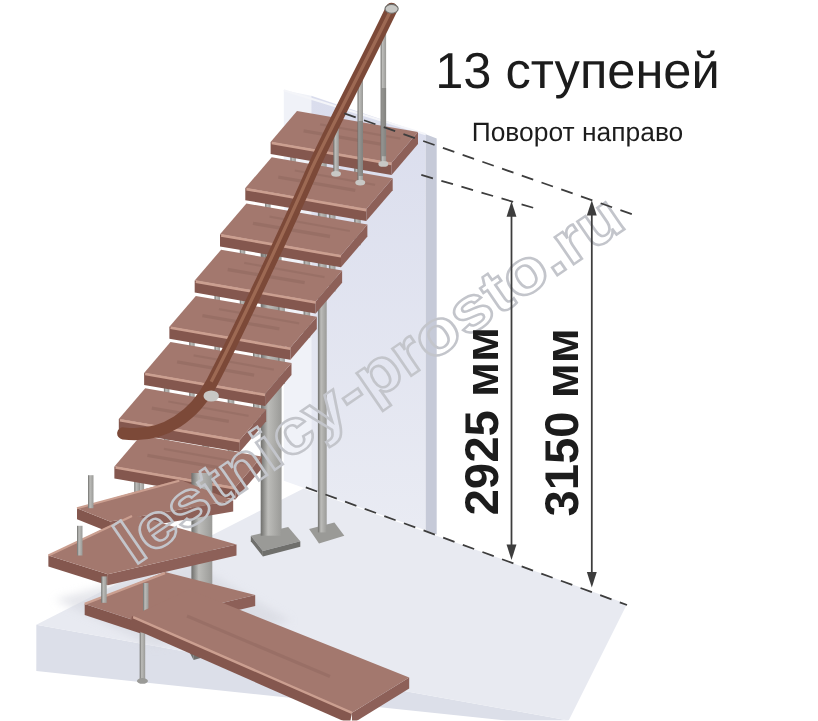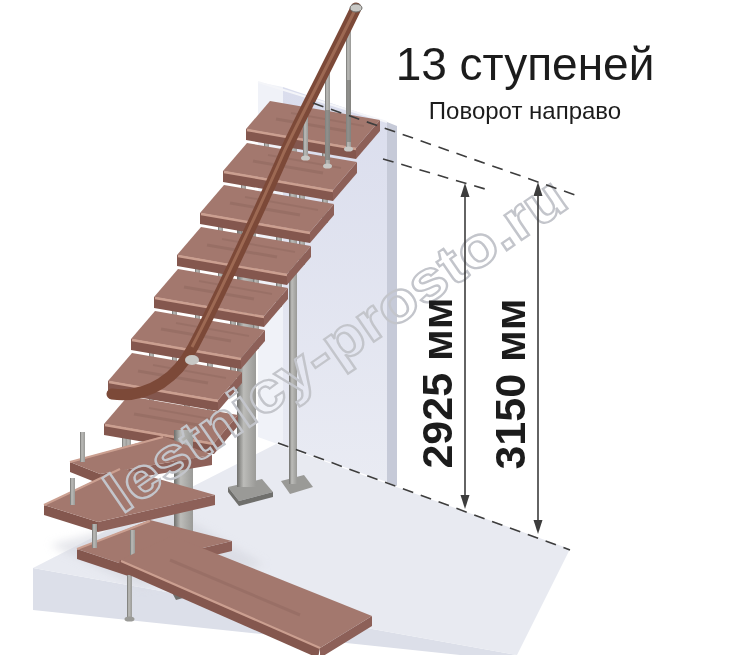--- a/index.html
+++ b/index.html
@@ -2,21 +2,21 @@
 <html style="--titleColor: #1c1c1c; --dimColor: #3d3d3d; --watermarkStroke: #c3c5cb; --wallFront: #dadded; --wallFrontLight: #e9ebf3; --wallLeft: #f0f2f8; --wallRight: #c6cad8; --floorTop: #e8eaf1; --floorFront: #dcdfe9; --shadow: #d4d6de; --treadTop: #a3786e; --treadFront: #84574e; --treadRight: #8d6058; --treadEdge: #cb9f90; --metalLight: #bcbcb9; --metalMid: #9a9a97; --metalDark: #6f6f6c; --collar: #c8c8c5; --rail: #7c4938; --railLight: #a5725a;"><head>
 <meta charset="utf-8">
 <style>
   html,body{margin:0;padding:0;background:#fff;}
   body{width:744px;height:655px;position:relative;overflow:hidden;
        font-family:"Liberation Sans",sans-serif;}
   #scene{position:absolute;left:0;top:0;display:block;}
   .hdr{position:absolute;left:395px;top:40px;width:260px;text-align:center;
        color:var(--titleColor);}
   .hdr .t{font-size:46px;line-height:48px;letter-spacing:0;}
-  .hdr .s{font-size:24px;line-height:28px;margin-top:9px;}
+  .hdr .s{font-size:24px;line-height:28px;margin-top:19px;}
   text.dimlab{font-weight:bold;font-size:43px;fill:var(--titleColor);}
   text.wm{font-weight:bold;font-size:57px;fill:none;
           stroke:var(--watermarkStroke);stroke-width:2.2px;}
 </style>
 </head>
 <body>
 
 <svg id="scene" width="744" height="655" viewBox="0 0 744 655">
   <defs>
     <linearGradient id="wallg" x1="0" y1="0" x2="0" y2="1">

